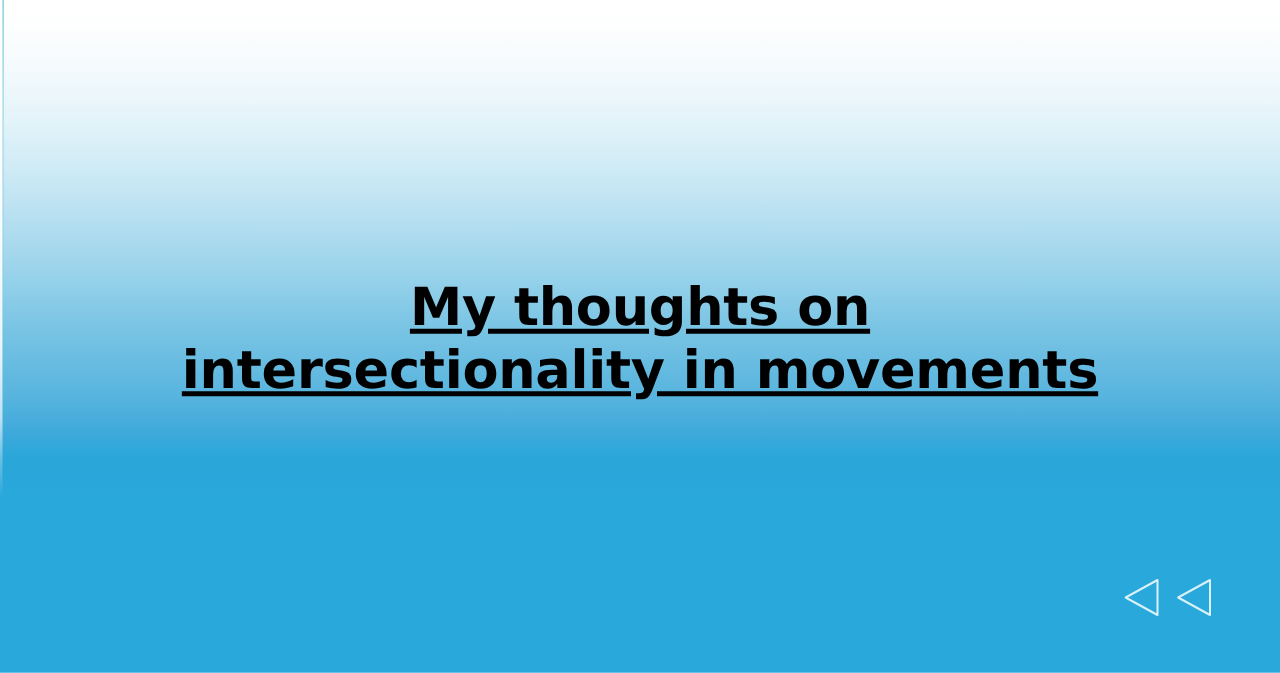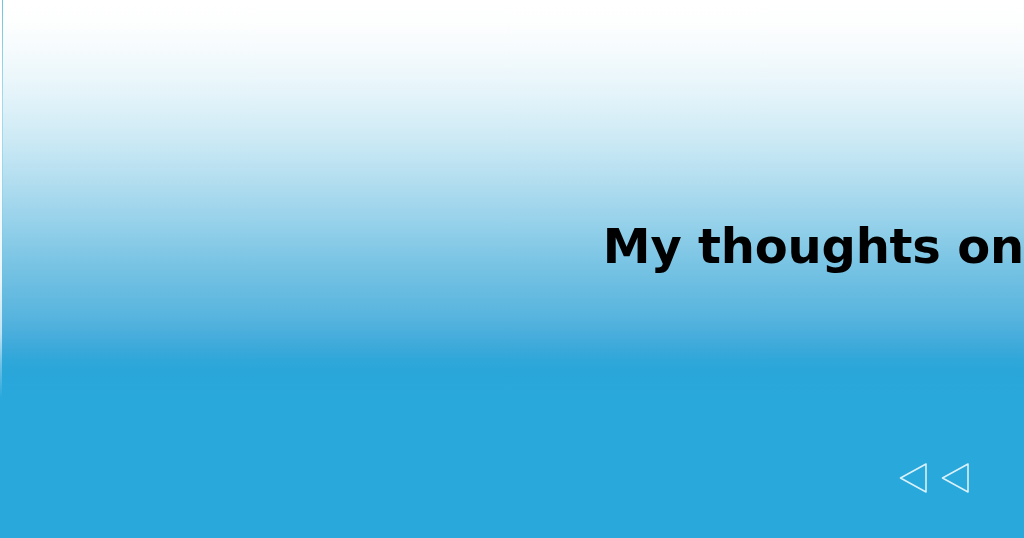--- a/index.html
+++ b/index.html
@@ -98,29 +98,30 @@
     align-items: center;
     justify-content: flex-start;
     padding-top: 221px;
     box-sizing: border-box;
     pointer-events: none;
   }
 
   #headline .title-line {
     display: block;
     width: 100%;
-    text-align: right;
+    text-align: center;
     color: #000000;
     font-family: "DejaVu Sans", sans-serif;
     font-weight: 700;
-    font-size: 48px;
+    font-size: 42px;
     line-height: 50px;
     letter-spacing: -0.2px;
     white-space: nowrap;
     text-rendering: optimizeLegibility;
+    text-decoration: underline;
   }
 
   
   #headline .title-line.line-2 {
     transform: scaleX(1.0);
   }
 
   
   #nav-controls {
     position: absolute;
@@ -161,20 +162,21 @@
 </head>
 <body>
 
 <div id="card">
 
   <div class="edge-margin-left"></div>
   <div class="edge-line-left"></div>
 
   <div id="headline">
     <span class="title-line line-1">My thoughts on</span>
+    <span class="title-line line-2">intersectionality in movements</span>
   </div>
 
   <div id="nav-controls">
 
     <button class="tri-btn">
       <span>
         <svg viewBox="0 0 38 38" xmlns="http://www.w3.org/2000/svg" aria-hidden="true">
           <polygon points="4.5,19 30,5 30,33"></polygon>
         </svg>
       </span>

